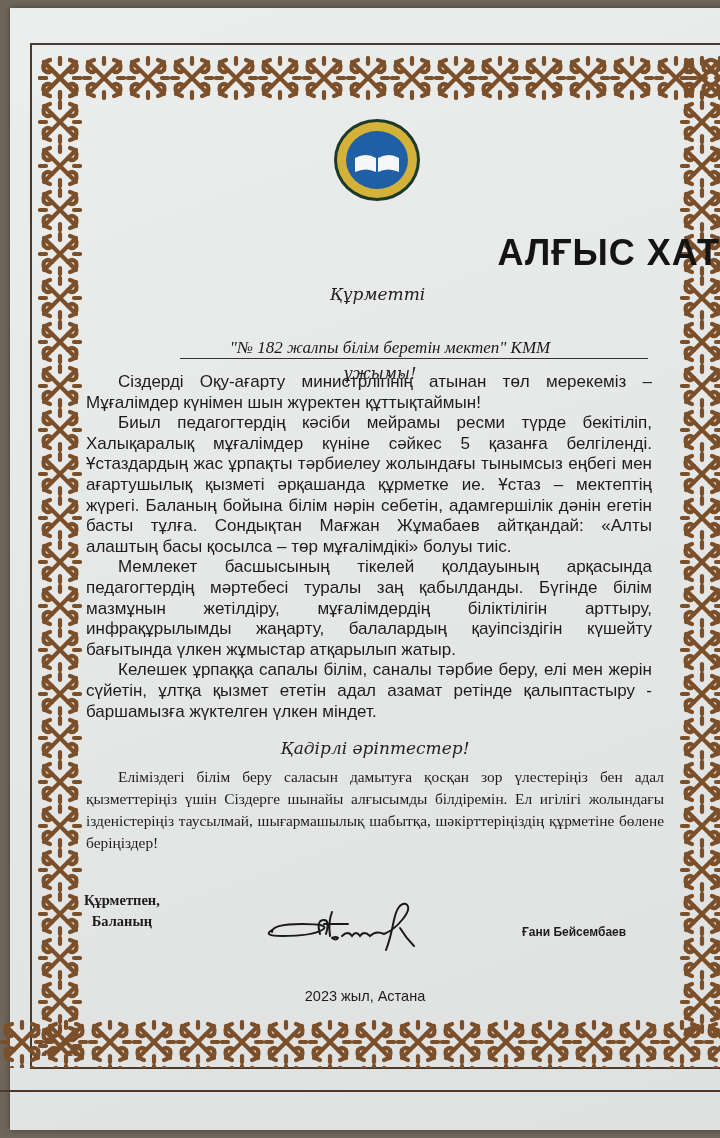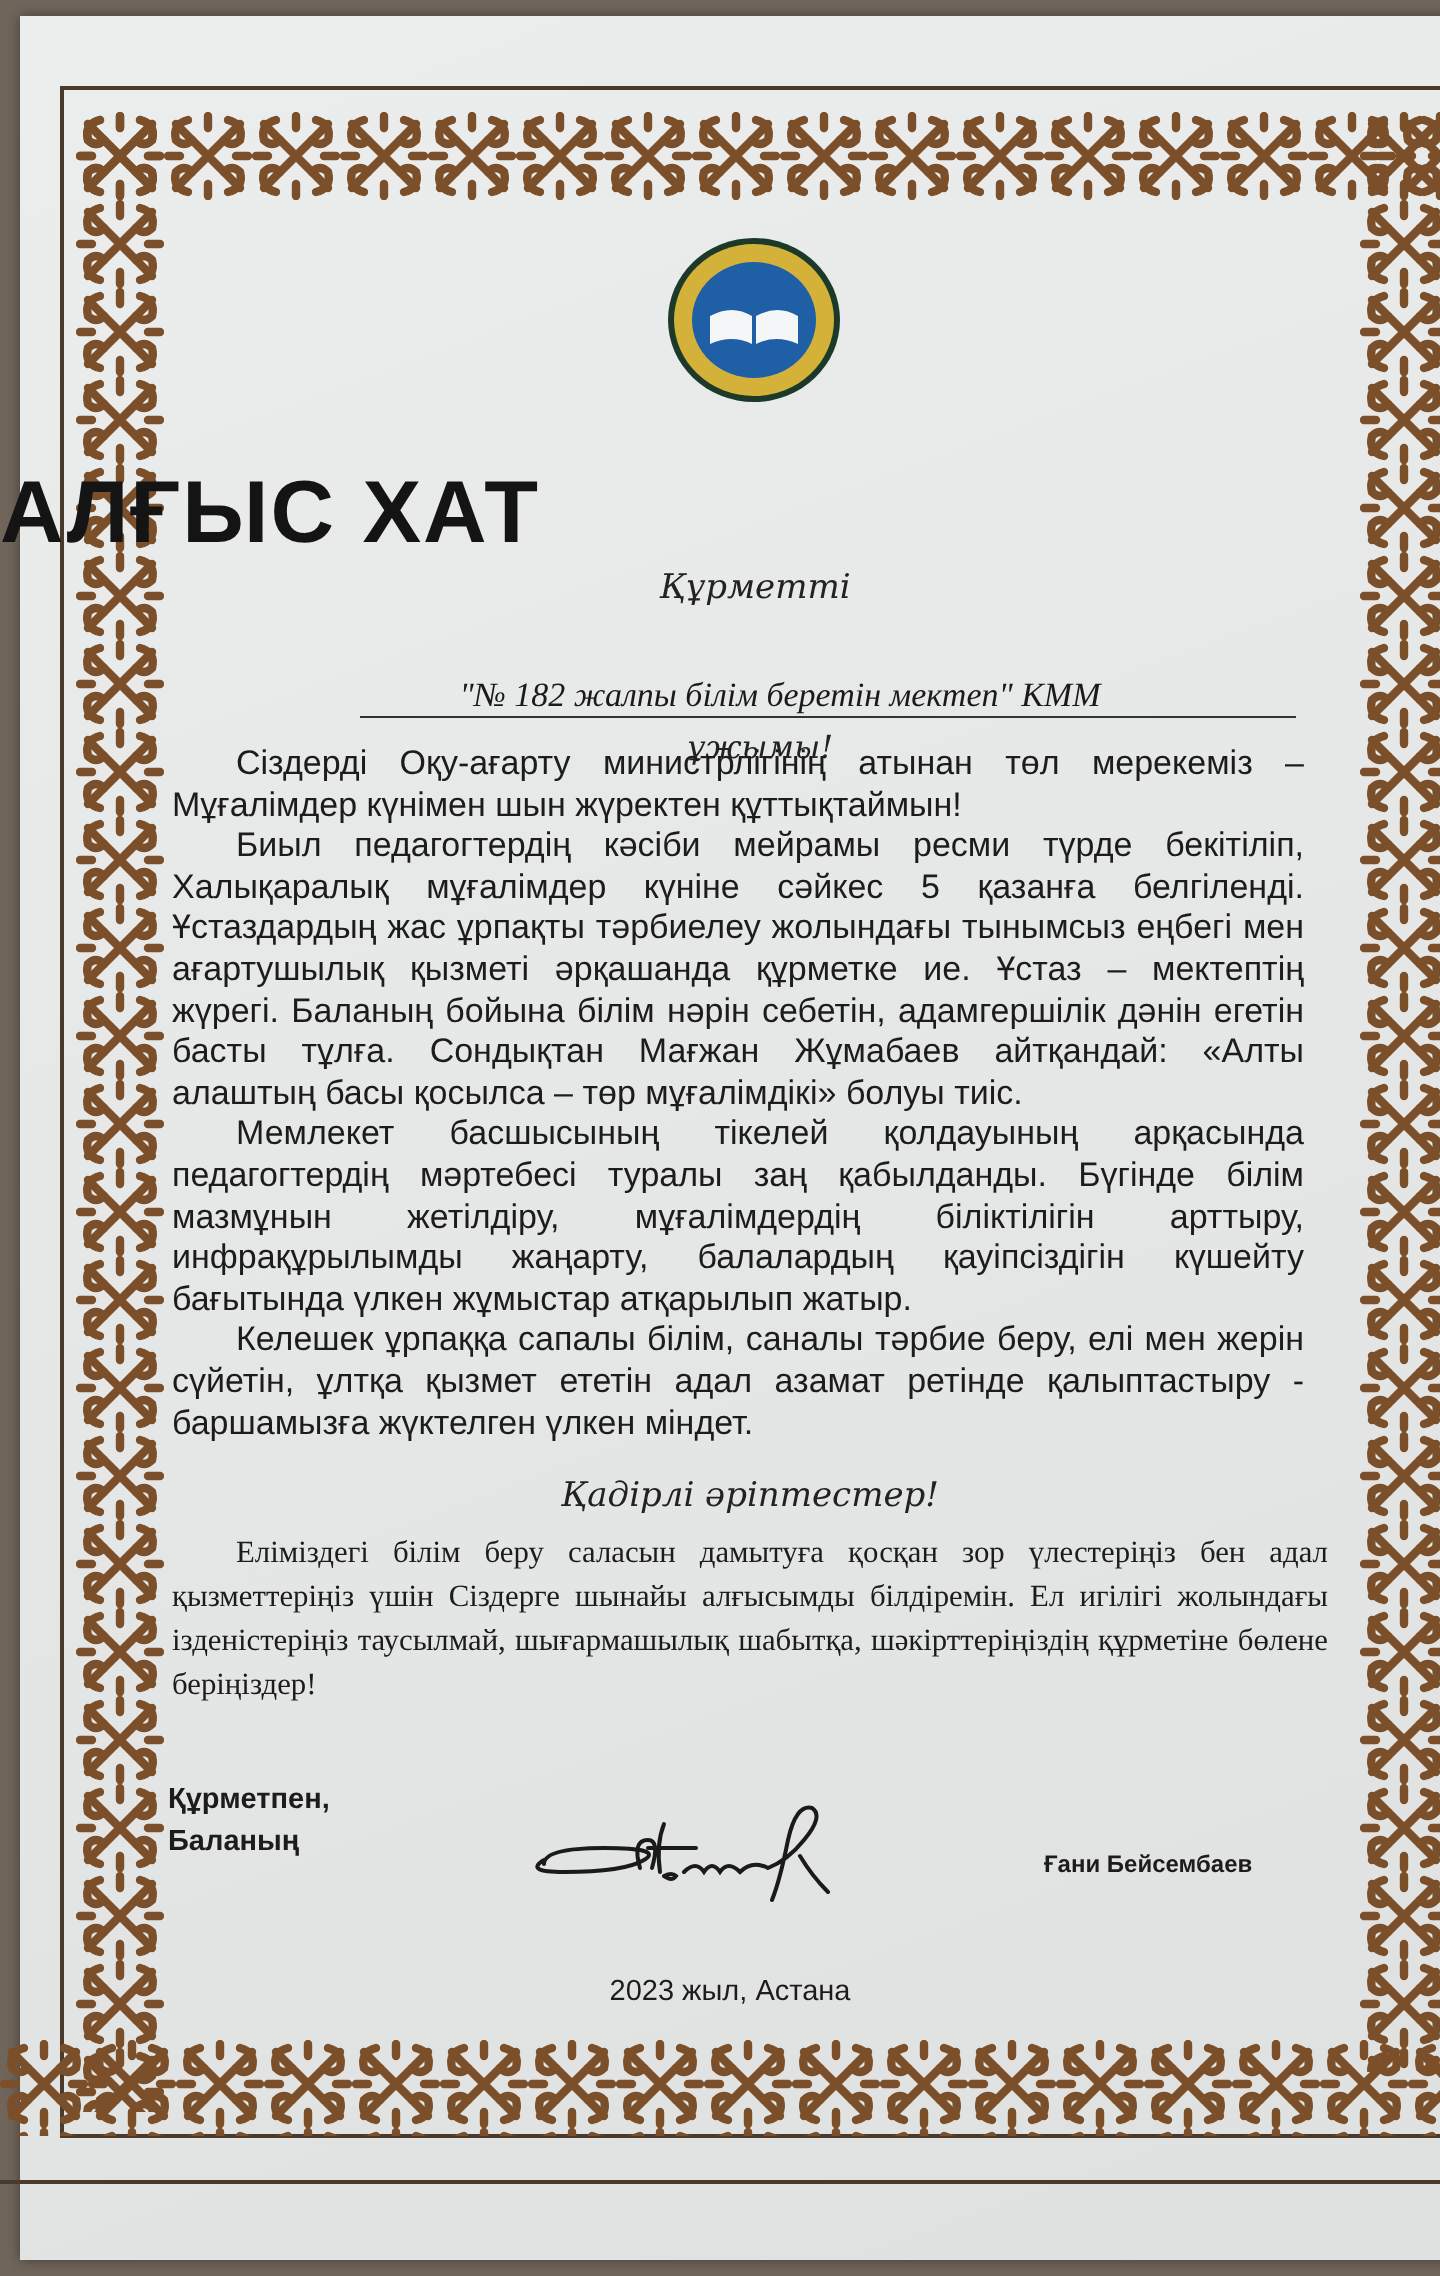--- a/index.html
+++ b/index.html
@@ -7,31 +7,31 @@
   .paper{position:absolute;left:10px;top:8px;width:720px;height:1122px;background:linear-gradient(160deg,#eceeed 0%,#e6e8e7 45%,#dfe1e0 100%);box-shadow:0 0 6px rgba(0,0,0,.4);}
   .frame-line{position:absolute;left:30px;top:43px;width:700px;height:1022px;border:2px solid #4a3a2c;border-right:none;}
   .bottom-line{position:absolute;left:0;top:1090px;width:720px;height:2px;background:#4a3a2c;}
   .band{position:absolute;}
   .band-top{left:38px;top:56px;width:682px;height:44px;}
   .band-bottom{left:0;top:1020px;width:720px;height:48px;}
   .band-left{left:38px;top:56px;width:44px;height:1000px;}
   .band-right{left:680px;top:56px;width:44px;height:980px;}
   .band svg{width:100%;height:100%;display:block;}
   .logo{position:absolute;left:333px;top:118px;width:88px;height:84px;}
-  .title{position:absolute;left:0;top:232px;width:720px;text-align:left;font-family:"Liberation Sans",sans-serif;font-weight:700;font-size:44px;letter-spacing:1px;color:#141414;}
+  .title{position:absolute;left:0;top:232px;width:720px;text-align:right;font-family:"Liberation Sans",sans-serif;font-weight:700;font-size:36px;letter-spacing:1px;color:#141414;}
   .salute{position:absolute;left:0;top:284px;width:755px;text-align:center;font-family:"DejaVu Serif",serif;font-style:italic;font-size:17px;color:#222;}
   .org{position:absolute;left:200px;top:338px;width:380px;text-align:center;font-family:"Liberation Serif",serif;font-style:italic;font-size:17px;color:#1a1a1a;}
   .org-line{position:absolute;left:180px;top:358px;width:468px;height:1px;background:#333;}
   .team{position:absolute;left:0;top:364px;width:760px;text-align:center;font-family:"DejaVu Serif",serif;font-style:italic;font-size:16px;color:#222;}
   .body{position:absolute;left:86px;top:372px;width:566px;font-family:"Liberation Sans",sans-serif;font-size:17px;line-height:20.6px;color:#1c1c1c;text-align:justify;}
   .body p{margin:0;text-indent:32px;}
   .dear{position:absolute;left:0;top:738px;width:750px;text-align:center;font-family:"DejaVu Serif",serif;font-style:italic;font-size:17px;color:#222;}
   .body2{position:absolute;left:86px;top:766px;width:578px;font-family:Liberation Serif, serif;font-size:15.4px;line-height:22px;color:#1c1c1c;text-align:justify;}
   .body2 p{margin:0;text-indent:32px;}
-  .closing{position:absolute;left:84px;top:890px;font-family:Liberation Sans, sans-serif;font-weight:700;font-size:14.5px;line-height:21px;color:#1c1c1c;}
+  .closing{position:absolute;left:84px;top:890px;font-family:Liberation Serif, serif;font-weight:700;font-size:14.5px;line-height:21px;color:#1c1c1c;text-align:center;}
   .signature{position:absolute;left:262px;top:898px;width:180px;height:58px;}
   .signer{position:absolute;left:522px;top:925px;font-family:"Liberation Sans",sans-serif;font-weight:700;font-size:12px;color:#1c1c1c;}
   .place-date{position:absolute;left:0;top:988px;width:730px;text-align:center;font-family:"Liberation Sans",sans-serif;font-size:14.5px;color:#1c1c1c;}
 </style>
 </head>
 <body>
 
 <div class="paper"></div>
 <div class="frame-line"></div>
 <div class="bottom-line"></div>

